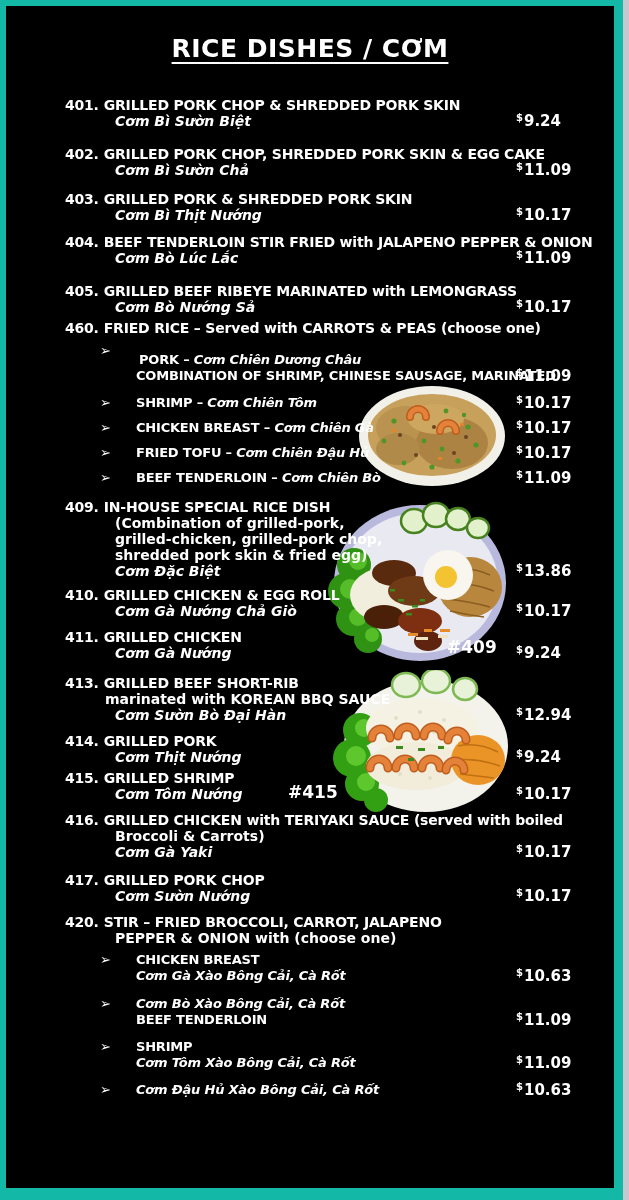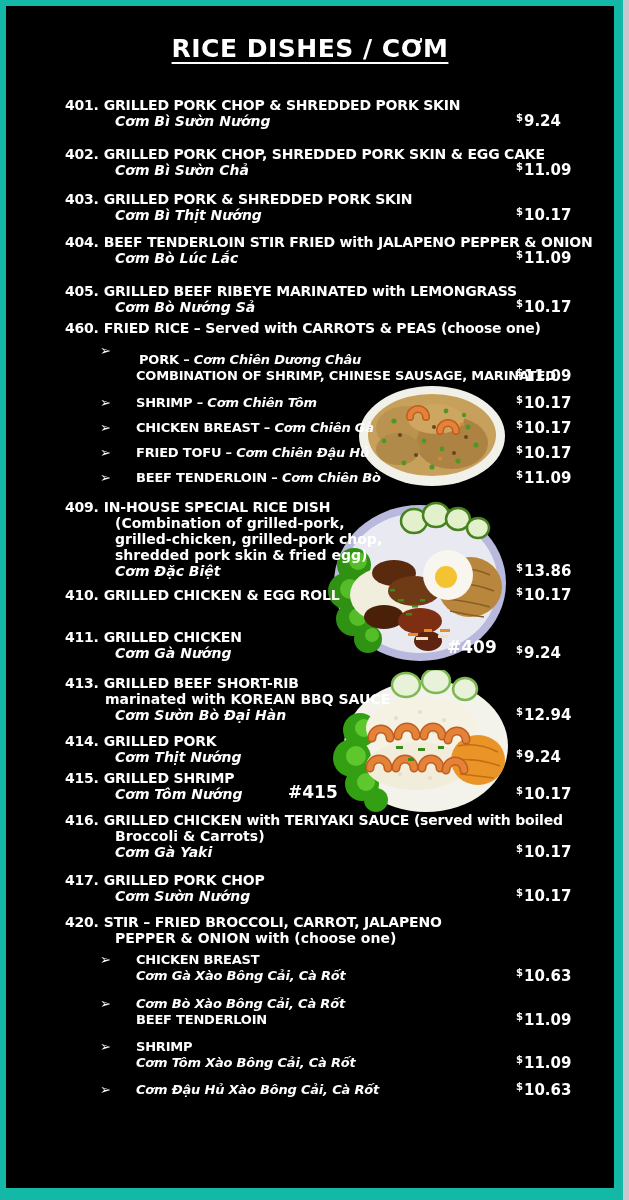--- a/index.html
+++ b/index.html
@@ -52,21 +52,21 @@
 </head>
 <body>
 
 <div class="canvas">
   <div class="page">
 
     <h1 class="header">RICE DISHES / CƠM</h1>
 
     <div class="item" style="top:91px">
       <div class="t"><span class="num">401.</span><span>GRILLED PORK CHOP &amp; SHREDDED PORK SKIN</span></div>
-      <div class="viet">Cơm Bì Sườn Nướng</div>
+      <div class="viet">Cơm Bì Sườn Biệt</div>
       <div class="price"><span class="cur">$</span><span>9.24</span></div>
     </div>
 
     <div class="item" style="top:140px">
       <div class="t"><span class="num">402.</span><span>GRILLED PORK CHOP, SHREDDED PORK SKIN &amp; EGG CAKE</span></div>
       <div class="viet">Cơm Bì Sườn Chả</div>
       <div class="price"><span class="cur">$</span><span>11.09</span></div>
     </div>
 
     <div class="item" style="top:185px">
@@ -126,20 +126,21 @@
       <div class="t"><span class="num">409.</span><span>IN-HOUSE SPECIAL RICE DISH</span></div>
       <div class="desc">(Combination of grilled-pork,</div>
       <div class="desc">grilled-chicken, grilled-pork chop,</div>
       <div class="desc">shredded pork skin &amp; fried egg)</div>
       <div class="viet">Cơm Đặc Biệt</div>
       <div class="price"><span class="cur">$</span><span>13.86</span></div>
     </div>
 
     <div class="item" style="top:581px">
       <div class="t"><span class="num">410.</span><span>GRILLED CHICKEN &amp; EGG ROLL</span></div>
+      <div class="viet">Cơm Gà Nướng Chả Giò</div>
       <div class="price"><span class="cur">$</span><span>10.17</span></div>
     </div>
 
     <div class="item" style="top:623px">
       <div class="t"><span class="num">411.</span><span>GRILLED CHICKEN</span></div>
       <div class="viet">Cơm Gà Nướng</div>
       <div class="price"><span class="cur">$</span><span>9.24</span></div>
     </div>
 
     <div class="item" style="top:669px">

